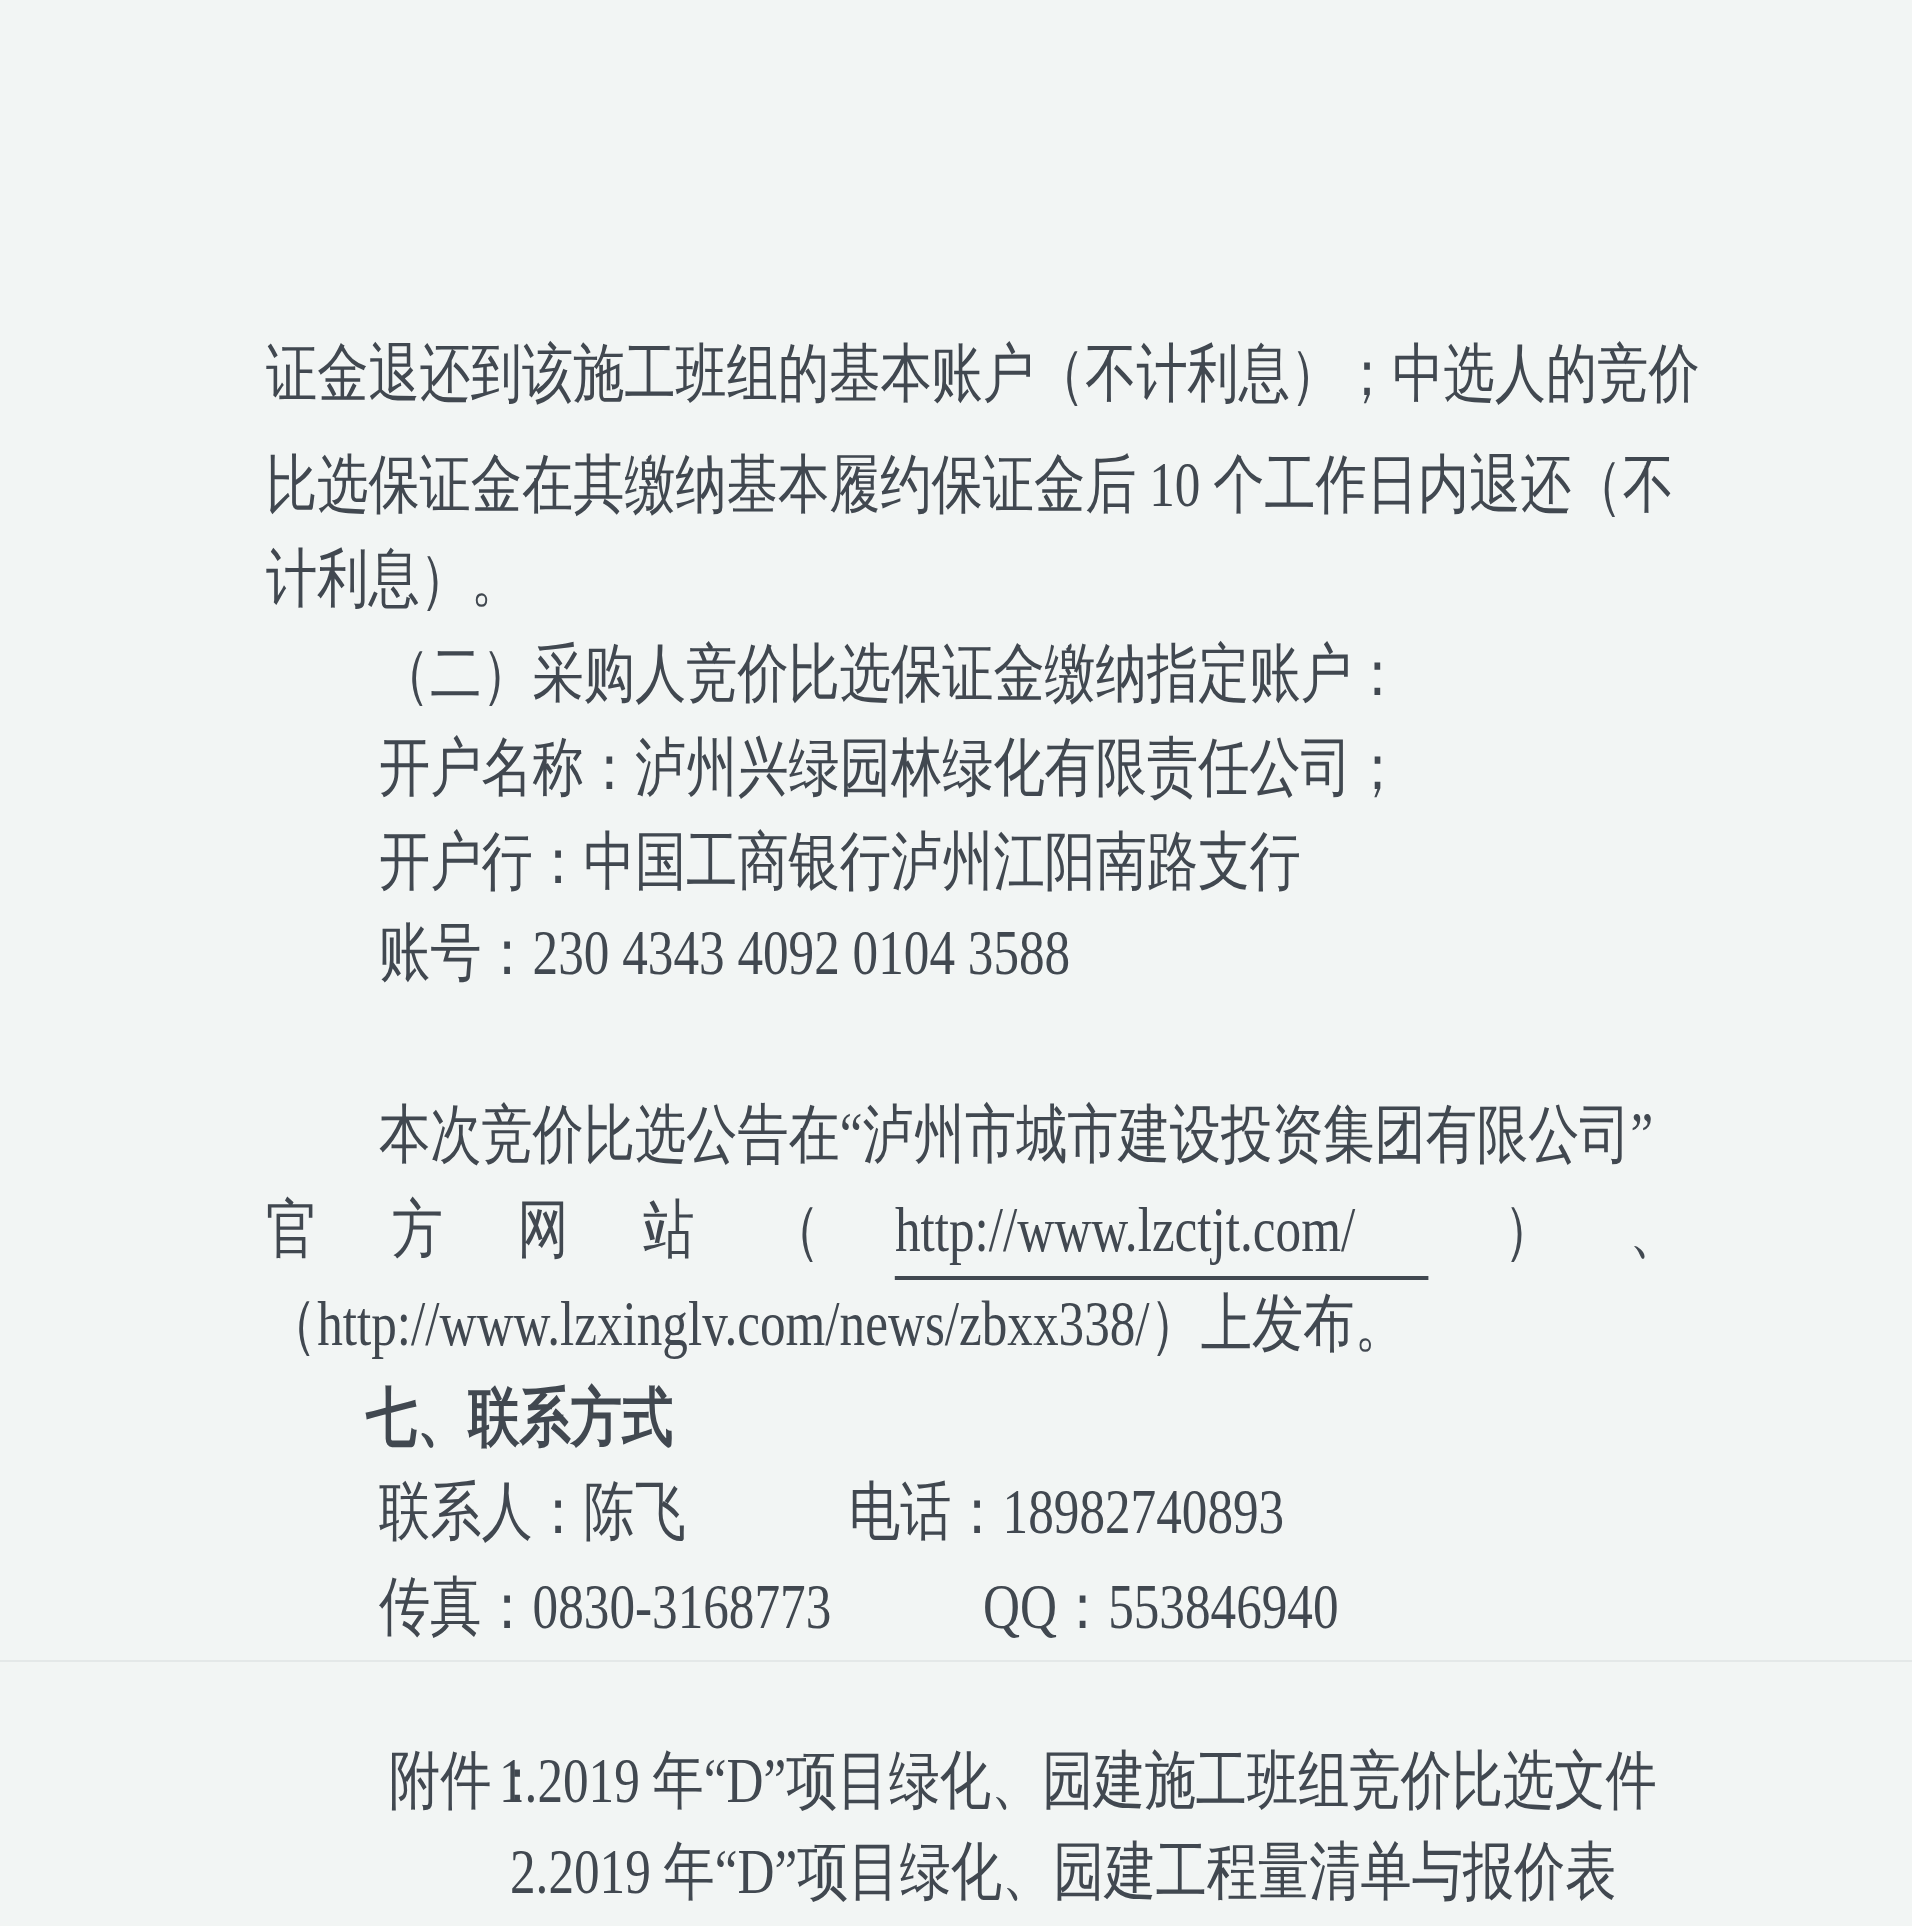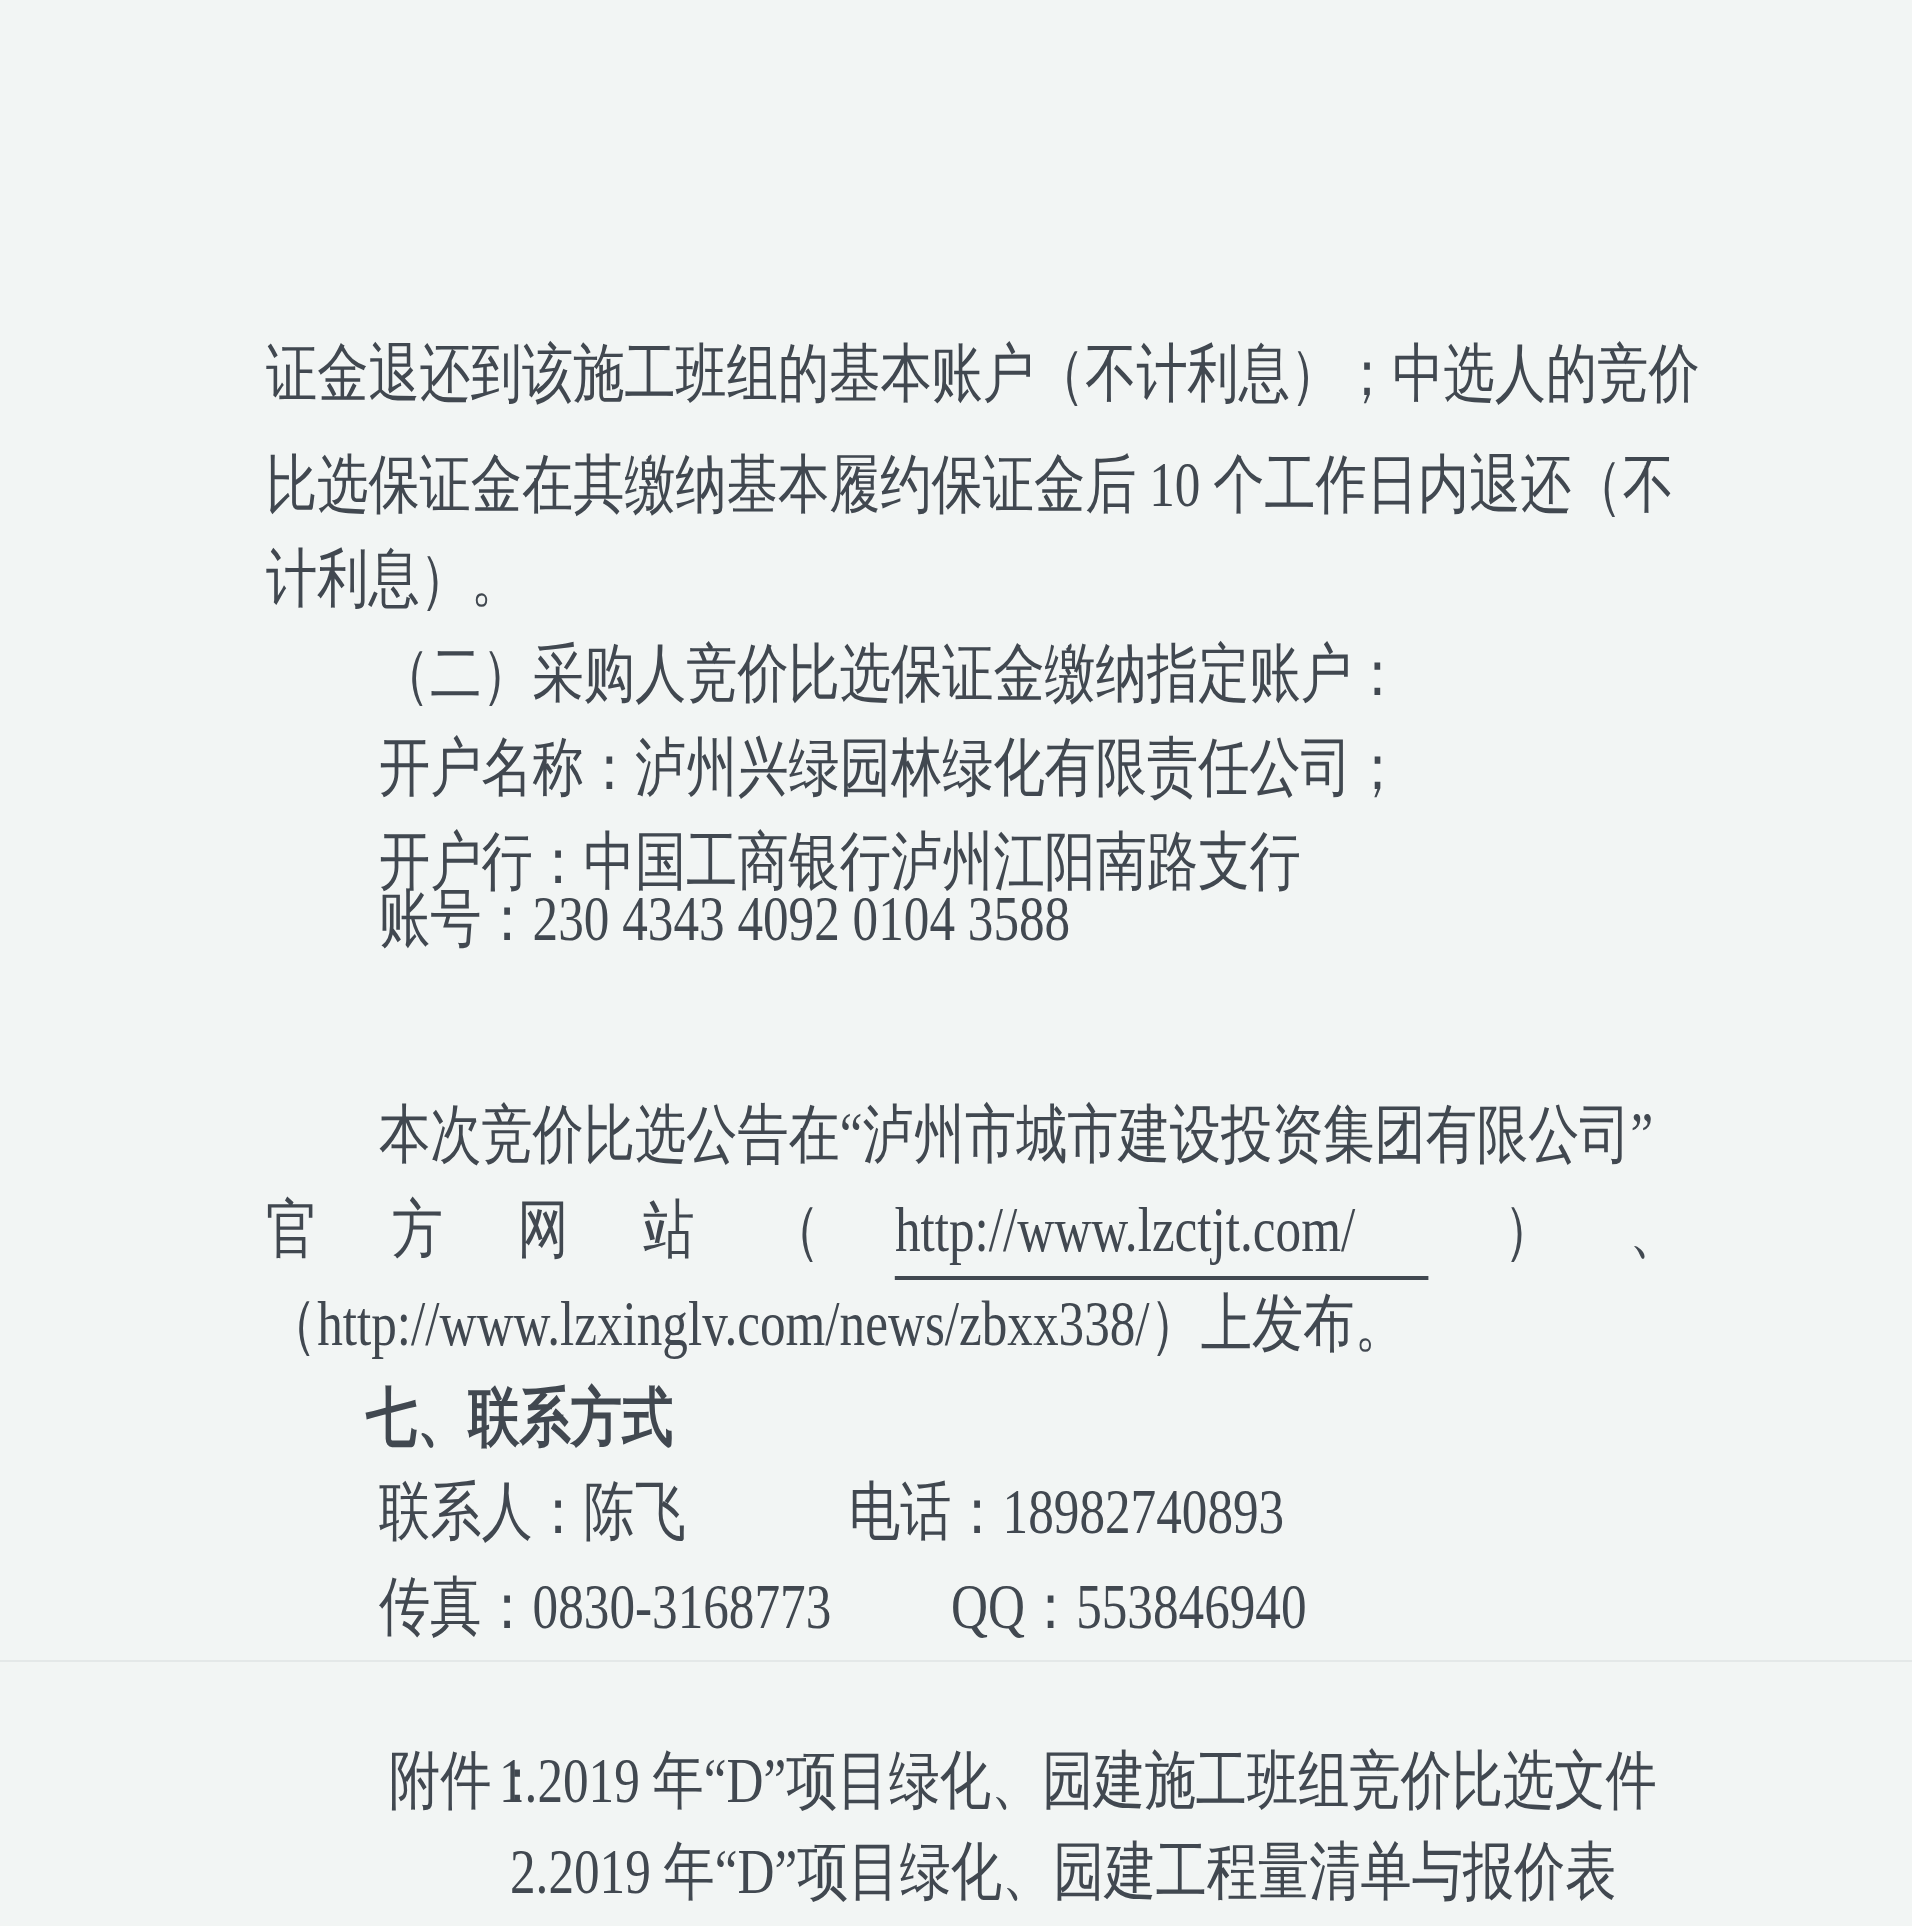--- a/index.html
+++ b/index.html
@@ -49,21 +49,21 @@
 
 <div class="canvas">
 
   <div class="line" style="top:331px;left:266px;"><span class="cjk">证金退还到该施工班组的基本账户（不计利息）；中选人的竞价</span></div>
   <div class="line" style="top:442px;left:266px;"><span class="cjk">比选保证金在其缴纳基本履约保证金后 10 个工作日内退还（不</span></div>
   <div class="line" style="top:536px;left:266px;"><span class="cjk">计利息）。</span></div>
 
   <div class="line" style="top:725px;left:379px;"><span class="cjk">开户名称：泸州兴绿园林绿化有限责任公司；</span></div>
   <div class="line" style="top:631px;left:379px;"><span class="cjk">（二）采购人竞价比选保证金缴纳指定账户：</span></div>
   <div class="line" style="top:819px;left:379px;"><span class="cjk">开户行：中国工商银行泸州江阳南路支行</span></div>
-  <div class="line" style="top:876px;left:379px;"><span class="cjk">账号：230 4343 4092 0104 3588</span></div>
+  <div class="line" style="top:910px;left:379px;"><span class="cjk">账号：230 4343 4092 0104 3588</span></div>
 
   <div class="line" style="top:1092px;left:379px;"><span class="cjk">本次竞价比选公告在“泸州市城市建设投资集团有限公司”</span></div>
 
   <div class="line" style="top:1187px;left:266px;">
     <span class="jline">
       <span>官</span>
       <span>方</span>
       <span>网</span>
       <span>站</span>
       <span>（</span>
@@ -76,21 +76,21 @@
   <div class="line" style="top:1281px;left:266px;"><span class="cjk">（http://www.lzxinglv.com/news/zbxx338/）上发布。</span></div>
 
   <div class="line bold" style="top:1375px;left:366px;font-family:Liberation Serif, serif;"><span class="cjk">七、联系方式</span></div>
 
   <div class="line" style="top:1469px;left:0;width:100%;">
     <span class="at" style="left:379px;"><span class="cjk">联系人：陈飞</span></span>
     <span class="at" style="left:849px;"><span class="cjk">电话：18982740893</span></span>
   </div>
   <div class="line" style="top:1564px;left:0;width:100%;">
     <span class="at" style="left:379px;"><span class="cjk">传真：0830-3168773</span></span>
-    <span class="at" style="left:951px;text-align:center;"><span class="cjk">QQ：553846940</span></span>
+    <span class="at" style="left:983px;text-align:center;"><span class="cjk">QQ：553846940</span></span>
   </div>
 
   <div class="line" style="top:1738px;left:0;width:100%;">
     <span class="at" style="left:366px;margin-left:23px;"><span class="cjk">附件：</span></span>
     <span class="at" style="left:499px;"><span class="cjk">1.2019 年“D”项目绿化、园建施工班组竞价比选文件</span></span>
   </div>
   <div class="line" style="top:1829px;left:510px;"><span class="cjk">2.2019 年“D”项目绿化、园建工程量清单与报价表</span></div>
   <div class="line" style="top:1923px;left:510px;"><span class="cjk">3.施工合同格式</span></div>
 
   <div class="artifact" style="top:1660px;opacity:0.10;"></div>

